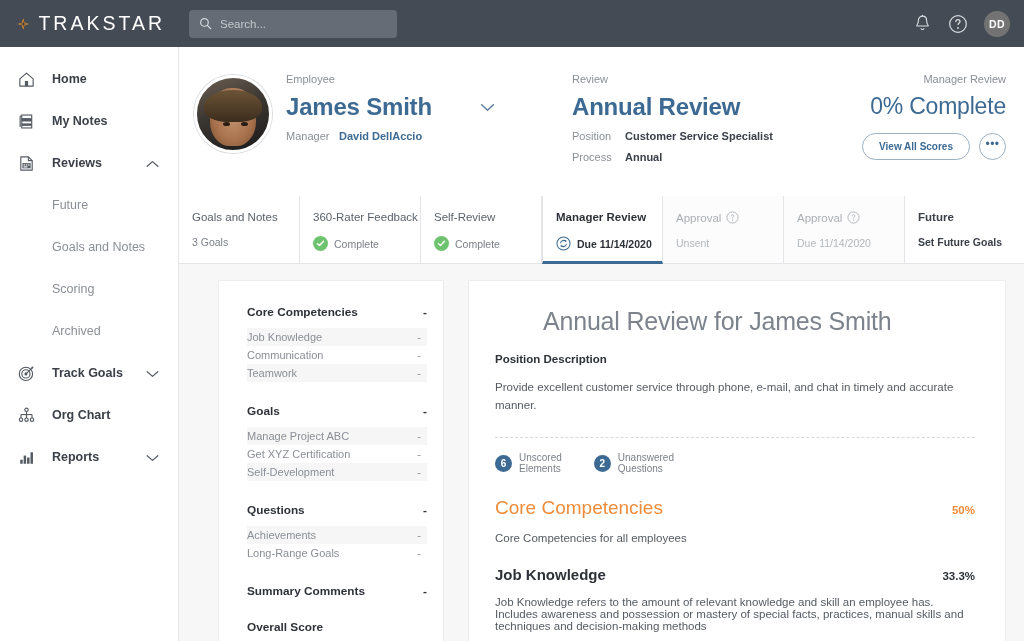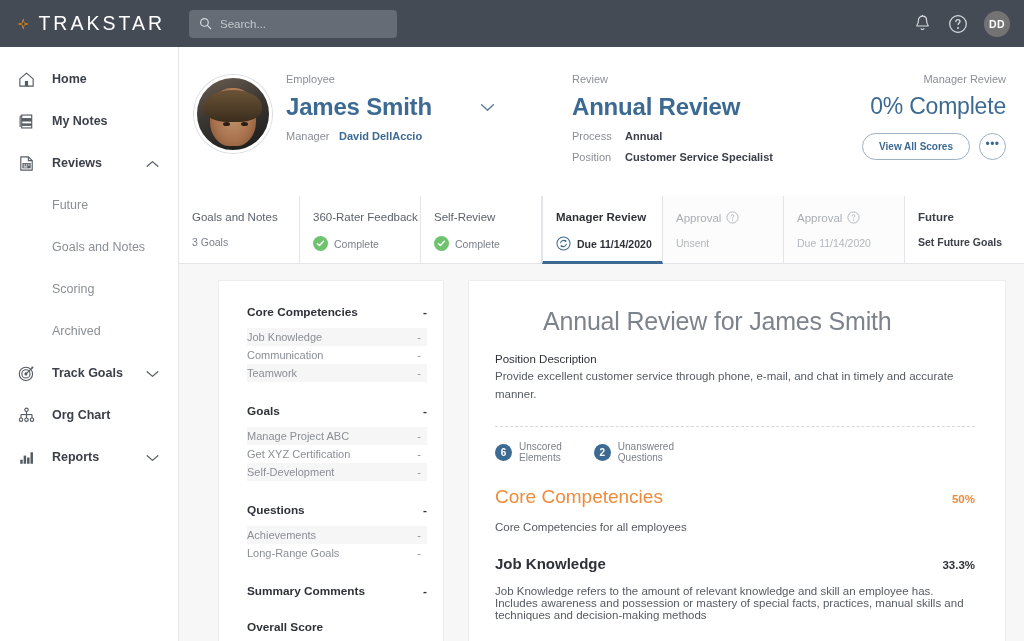--- a/index.html
+++ b/index.html
@@ -229,21 +229,21 @@
   .content-card {
     flex: 1; background: #ffffff;
     border: 1px solid #eceded; border-bottom: none;
     padding: 26px 30px 0 26px;
     overflow: hidden;
   }
   .doc-title {
     font-size: 25px; color: #7d838c; font-weight: normal;
     letter-spacing: -.2px; margin-bottom: 17px; margin-left: 48px;
   }
-  .sec-label { font-size: 11.5px; font-weight: normal; color: #2e3238; margin-bottom: 3px; }
+  .sec-label { font-size: 11.5px; font-weight: bold; color: #2e3238; margin-bottom: 14px; }
   .sec-text { font-size: 11.5px; color: #555b63; line-height: 1.55; }
   .divider {
     border-top: 1px dashed #d7d9dc;
     margin: 22px 0 14px 0;
   }
   .counters { display: flex; gap: 32px; align-items: center; }
   .counter { display: flex; align-items: center; gap: 7px; }
   .counter-bubble {
     width: 17px; height: 17px; border-radius: 50%;
     background: #3d6a93; color: #fff;
@@ -434,26 +434,26 @@
     <div class="meta-row">
       <span class="meta-key">Manager</span>
       <span class="meta-val">David DellAccio</span>
     </div>
   </div>
 
   <div class="col-review">
     <div class="eyebrow">Review</div>
     <div class="big-name">Annual Review</div>
     <div class="meta-row">
+      <span class="meta-key">Position</span>
+      <span class="meta-val dark">Customer Service Specialist</span>
+    </div>
+    <div class="meta-row">
       <span class="meta-key">Process</span>
       <span class="meta-val dark">Annual</span>
-    </div>
-    <div class="meta-row">
-      <span class="meta-key">Position</span>
-      <span class="meta-val dark">Customer Service Specialist</span>
     </div>
   </div>
 
   <div class="col-manager">
     <div class="eyebrow">Manager Review</div>
     <div class="pct-complete">0% Complete</div>
     <div class="btn-row">
       <span class="btn-pill">View All Scores</span>
       <span class="btn-dots">•••</span>
     </div>

